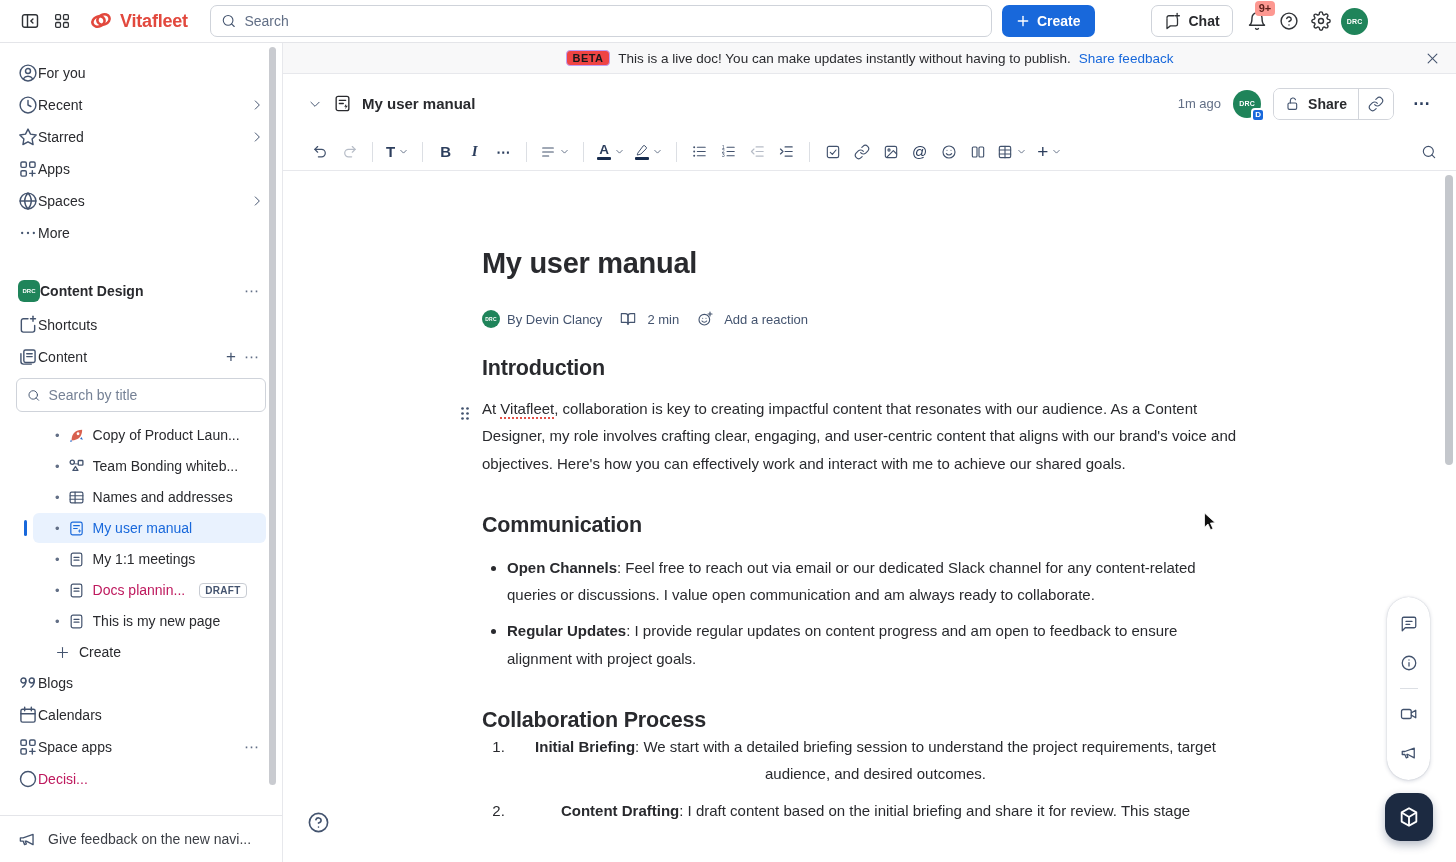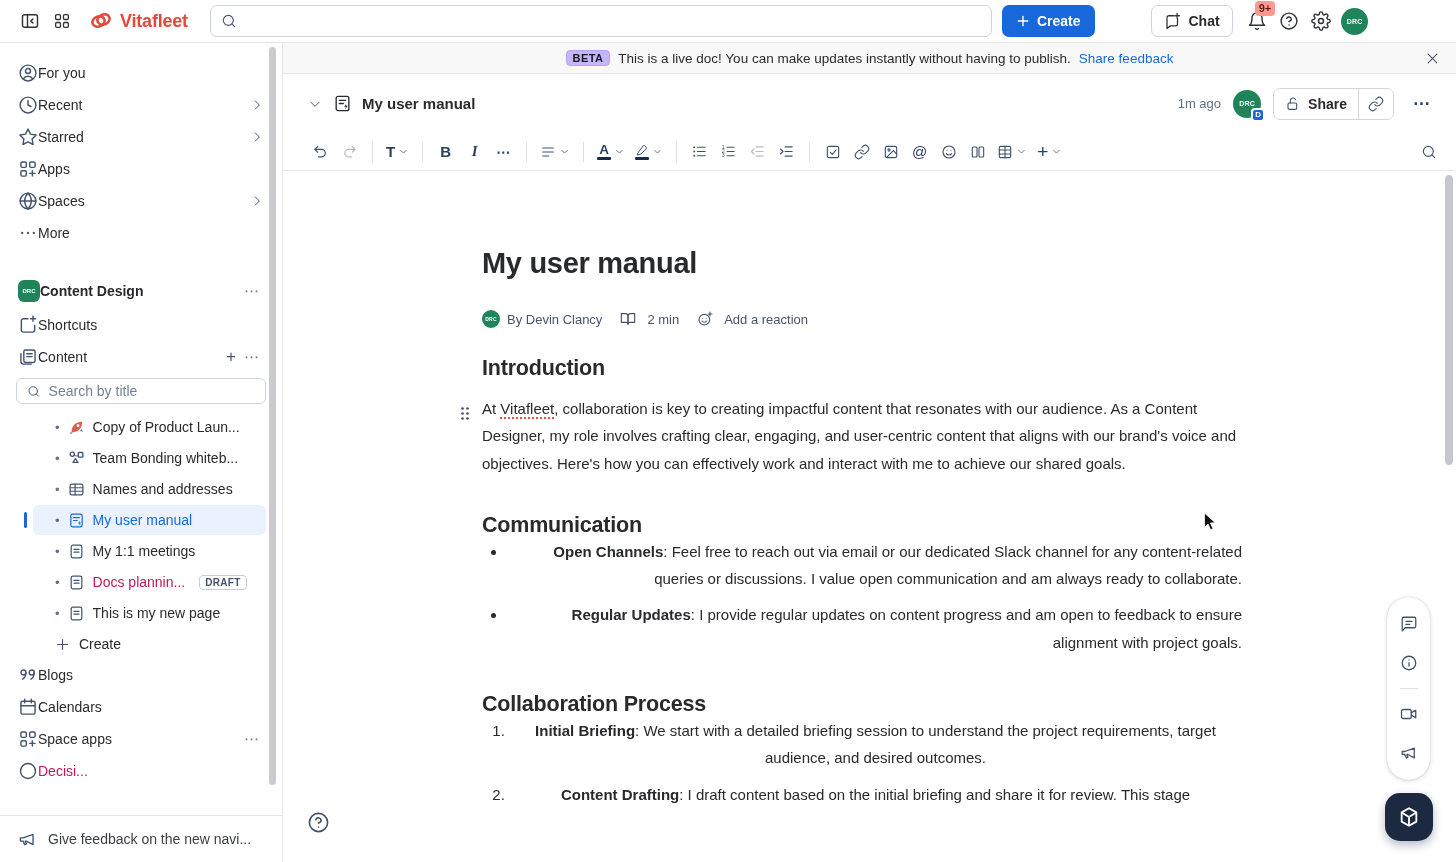--- a/index.html
+++ b/index.html
@@ -28,40 +28,40 @@
   .sidebar { width:283px; flex:0 0 283px; border-right:1px solid #e7e8ec; position:relative; background:#fff; padding-top:14px; overflow:hidden; }
   .sb-item { height:32px; margin:0 10px; padding:0 8px 0 8px; display:flex; align-items:center; border-radius:6px; font-size:14px; color:#292a2e; cursor:pointer; }
   .sb-item .lbl { flex:1; }
   .chev { margin-left:auto; }
   .sb-more { }
   .space-head { margin-top:24px; height:36px; }
   .space-avatar { width:22px; height:22px; border-radius:6px; color:#fff; font-size:6px; font-weight:700; display:flex; align-items:center; justify-content:center; flex:0 0 auto; }
   .space-name { font-weight:700; font-size:14px; flex:1; }
   .dots-btn { color:#626f86; font-size:15px; letter-spacing:1px; background:none; border:none; cursor:pointer; padding:2px 4px; border-radius:4px; font-family:inherit; }
   .plus-btn { color:#44546f; font-size:17px; background:none; border:none; cursor:pointer; padding:0 4px; border-radius:4px; font-family:inherit; }
-  .sb-search { margin:5px 16px 8px 16px; height:26px; border:1px solid #cfd3da; border-radius:6px; display:flex; align-items:center; gap:8px; padding:0 10px; }
+  .sb-search { margin:5px 16px 8px 16px; height:34px; border:1px solid #cfd3da; border-radius:6px; display:flex; align-items:center; gap:8px; padding:0 10px; }
   .sb-search input { border:none; outline:none; width:100%; font-size:14px; font-family:inherit; background:transparent; color:#292a2e; }
   .sb-search input::placeholder { color:#758195; }
   .tree-item { height:30px; margin:1px 16px 1px 33px; border-radius:6px; display:flex; align-items:center; gap:8px; padding:0 8px 0 22px; font-size:14px; cursor:pointer; position:relative; }
   .tree-item .dot::before { content:"•"; color:#626f86; font-size:13px; }
   .tree-item .tlabel { white-space:nowrap; overflow:hidden; text-overflow:ellipsis; }
   .tree-item.selected { background:#e9f2fe; }
   .tree-item.selected .tlabel { color:#1868db; font-weight:500; }
   .tree-item.selected .i { stroke:#1868db; }
   .cur-marker { position:absolute; left:-9px; top:7px; width:3px; height:16px; border-radius:2px; }
   .muted { color:#be185d; }
   .draft-badge { margin-left:6px; border:1px solid #c8ccd3; border-radius:4px; font-size:10px; font-weight:700; color:#44546f; padding:1px 5px; letter-spacing:.3px; background:#fff; }
   .tree-create { height:30px; margin:1px 16px 0 33px; display:flex; align-items:center; gap:9px; padding:0 8px 0 22px; font-size:14px; color:#292a2e; cursor:pointer; border-radius:6px; }
   .sb-scroll { position:absolute; right:6px; top:4px; width:7px; height:738px; border-radius:4px; background:#c9cbd0; }
   .feedback-bar { position:absolute; left:0; right:0; bottom:0; height:47px; background:#fff; border-top:1px solid #e4e5e9; display:flex; align-items:center; gap:11px; padding:0 18px; font-size:14px; color:#3b3e45; cursor:pointer; }
 
   
   .main { flex:1; position:relative; background:#fff; min-width:0; display:flex; flex-direction:column; }
   .banner { height:31px; flex:0 0 31px; background:#f8f8f9; border-bottom:1px solid #e7e8ec; display:flex; align-items:center; justify-content:center; gap:8px; position:relative; font-size:13.5px; color:#292a2e; }
-  .beta { border:1px solid #bf9ff5; border-radius:4px; background:#c4b5fd; font-size:11px; font-weight:700; padding:1px 6px; letter-spacing:.4px; color:#18191b; }
+  .beta { border:1px solid #bf9ff5; border-radius:4px; background:#ef4444; font-size:11px; font-weight:700; padding:1px 6px; letter-spacing:.4px; color:#18191b; }
   .banner-link { color:#1868db; font-weight:500; cursor:pointer; }
   .banner-close { position:absolute; right:10px; top:2px; }
   .doc-header { height:59px; flex:0 0 59px; display:flex; align-items:center; padding:0 18px 0 20px; gap:6px; }
   .doc-title { font-size:15px; font-weight:700; margin-left:4px; }
   .dh-right { margin-left:auto; display:flex; align-items:center; gap:12px; }
   .edited { font-size:13px; color:#626f86; }
   .dh-avatar { position:relative; }
   .dh-avatar .avatar { width:28px; height:28px; }
   .av-badge { position:absolute; right:-4px; bottom:-4px; width:14px; height:14px; border-radius:4px; border:2px solid #fff; color:#fff; font-size:8px; font-weight:700; display:flex; align-items:center; justify-content:center; }
   .share-group { display:flex; align-items:center; height:32px; border:1px solid #d2d5db; border-radius:7px; overflow:hidden; }
@@ -88,21 +88,21 @@
   .doc-col { margin-left:199px; width:760px; position:relative; }
   h1.doc-h1 { font-size:29px; font-weight:700; letter-spacing:-.3px; margin-top:76px; }
   .byline { margin-top:30px; display:flex; align-items:center; font-size:13px; color:#44546f; }
   .byline .avatar { width:18px; height:18px; font-size:5px; margin-right:7px; }
   .by-group { display:flex; align-items:center; gap:11px; margin-left:18px; cursor:pointer; }
   h2.doc-h2 { font-size:21.5px; font-weight:700; letter-spacing:-.2px; margin-top:36px; }
   h2.first { margin-top:28px; }
   .doc-p { margin-top:14px; font-size:15px; line-height:27.3px; position:relative; }
   .drag-handle { position:absolute; left:-22px; top:7px; cursor:grab; }
   .spell { border-bottom:2px dotted #e34f46; }
-  .doc-col ul { margin-top:0; padding-left:25px;text-align:right; }
+  .doc-col ul { margin-top:16px; padding-left:25px; }
   .doc-col ol { padding-left:27px;text-align:center; }
   .doc-col li { font-size:15px; line-height:27.3px; margin-bottom:9px; }
   strong { font-weight:700; }
 
   .rail { position:absolute; top:554px; right:26px; width:43px; background:#fff; border-radius:22px; box-shadow:0 1px 4px rgba(9,30,66,.18), 0 0 1px rgba(9,30,66,.25); display:flex; flex-direction:column; align-items:center; padding:10px 0; gap:5px; }
   .rail .icon-btn { width:34px; height:34px; }
   .rail-div { width:18px; height:1px; background:#dcdfe4; margin:3px 0; }
   .rovo { position:absolute; right:23px; top:750px; width:48px; height:48px; border-radius:15px; background:#1c2a41; border:none; display:flex; align-items:center; justify-content:center; cursor:pointer; box-shadow:0 4px 10px rgba(9,30,66,.3); }
   .help-fab { position:absolute; left:24px; top:768px; background:none; border:none; cursor:pointer; }
   .main-scroll { position:absolute; right:3px; top:132px; width:8px; height:290px; border-radius:4px; background:#c4c7cc; }
@@ -134,20 +134,21 @@
         <ellipse cx="10.5" cy="12.5" rx="6.3" ry="5" transform="rotate(-22 10.5 12.5)"></ellipse>
         <ellipse cx="15.5" cy="10.5" rx="6.3" ry="5" transform="rotate(-22 15.5 10.5)"></ellipse>
       </svg>
       <span class="logo-text" style="color:#e2483d;">Vitafleet</span>
     </div>
     <div class="tb-search">
       <svg class="i i-g" width="16" height="16" viewBox="0 0 24 24">
           <circle cx="11" cy="11" r="7.5"></circle>
           <line x1="20.5" y1="20.5" x2="16.3" y2="16.3"></line>
         </svg>
+      <input type="text" placeholder="Search" style="">
     </div>
     <button class="create-btn" style="background:#1868db;">
       <svg width="14" height="14" viewBox="0 0 24 24" style="fill:none;stroke:#fff;stroke-width:2.4;stroke-linecap:round;">
           <line x1="12" y1="4" x2="12" y2="20"></line>
           <line x1="4" y1="12" x2="20" y2="12"></line>
         </svg>
       <span>Create</span>
     </button>
     <button class="chat-btn">
       <svg class="i" width="18" height="18" viewBox="0 0 24 24">

